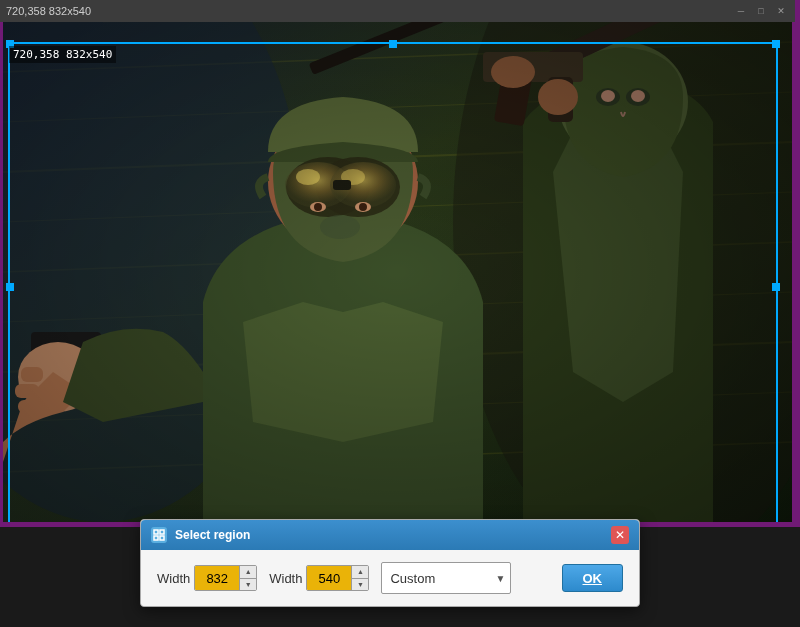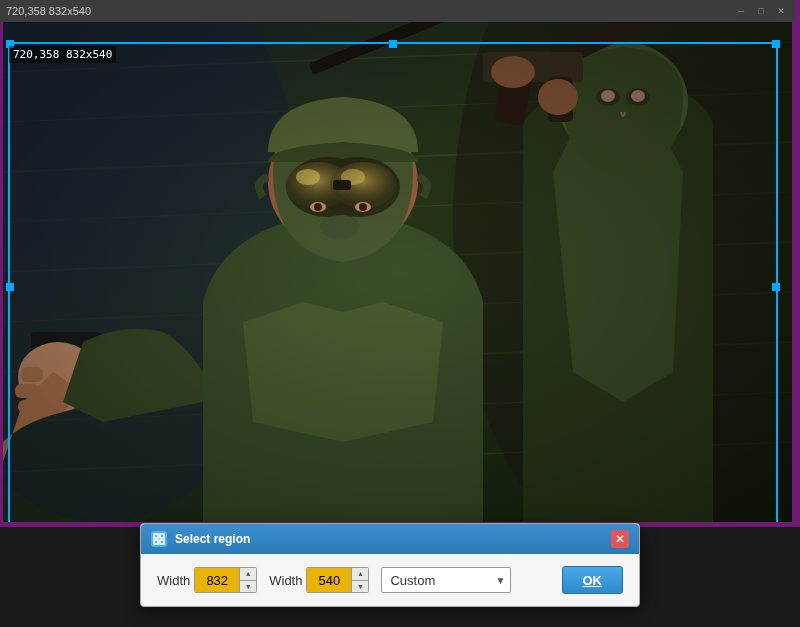--- a/index.html
+++ b/index.html
@@ -234,21 +234,21 @@
       align-items: center;
       justify-content: center;
       font-size: 7px;
       color: #555;
       padding: 0;
     }
 
     .spinner-arrow.up { border-bottom: 1px solid #999; }
 
     .preset-select {
-      height: 26px;
+      height: 32px;
       border: 1px solid #999;
       border-radius: 2px;
       padding: 0 24px 0 8px;
       font-size: 13px;
       background: white;
       color: #333;
       cursor: pointer;
       appearance: none;
       -webkit-appearance: none;
       min-width: 130px;

